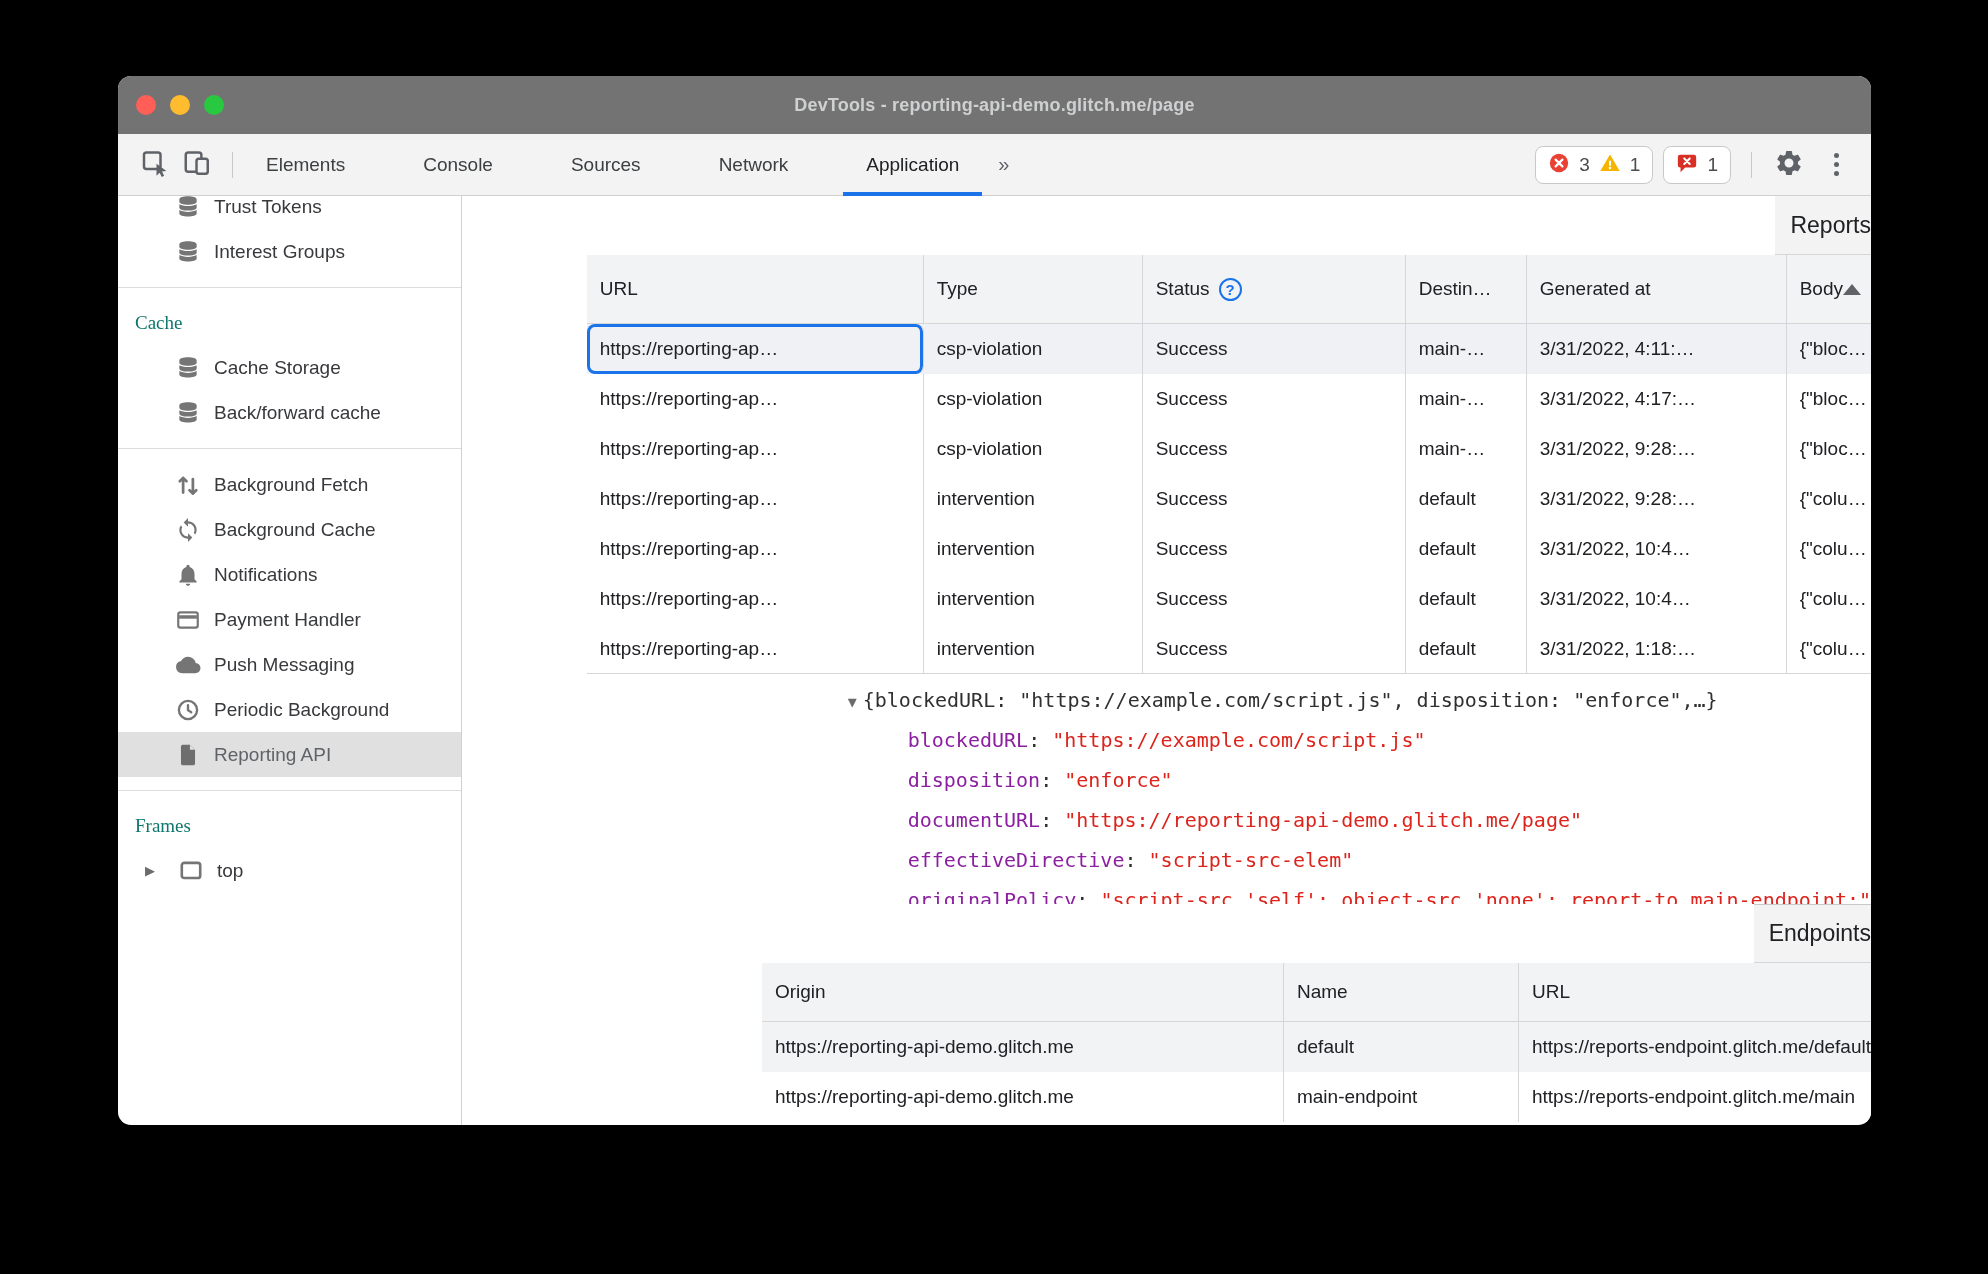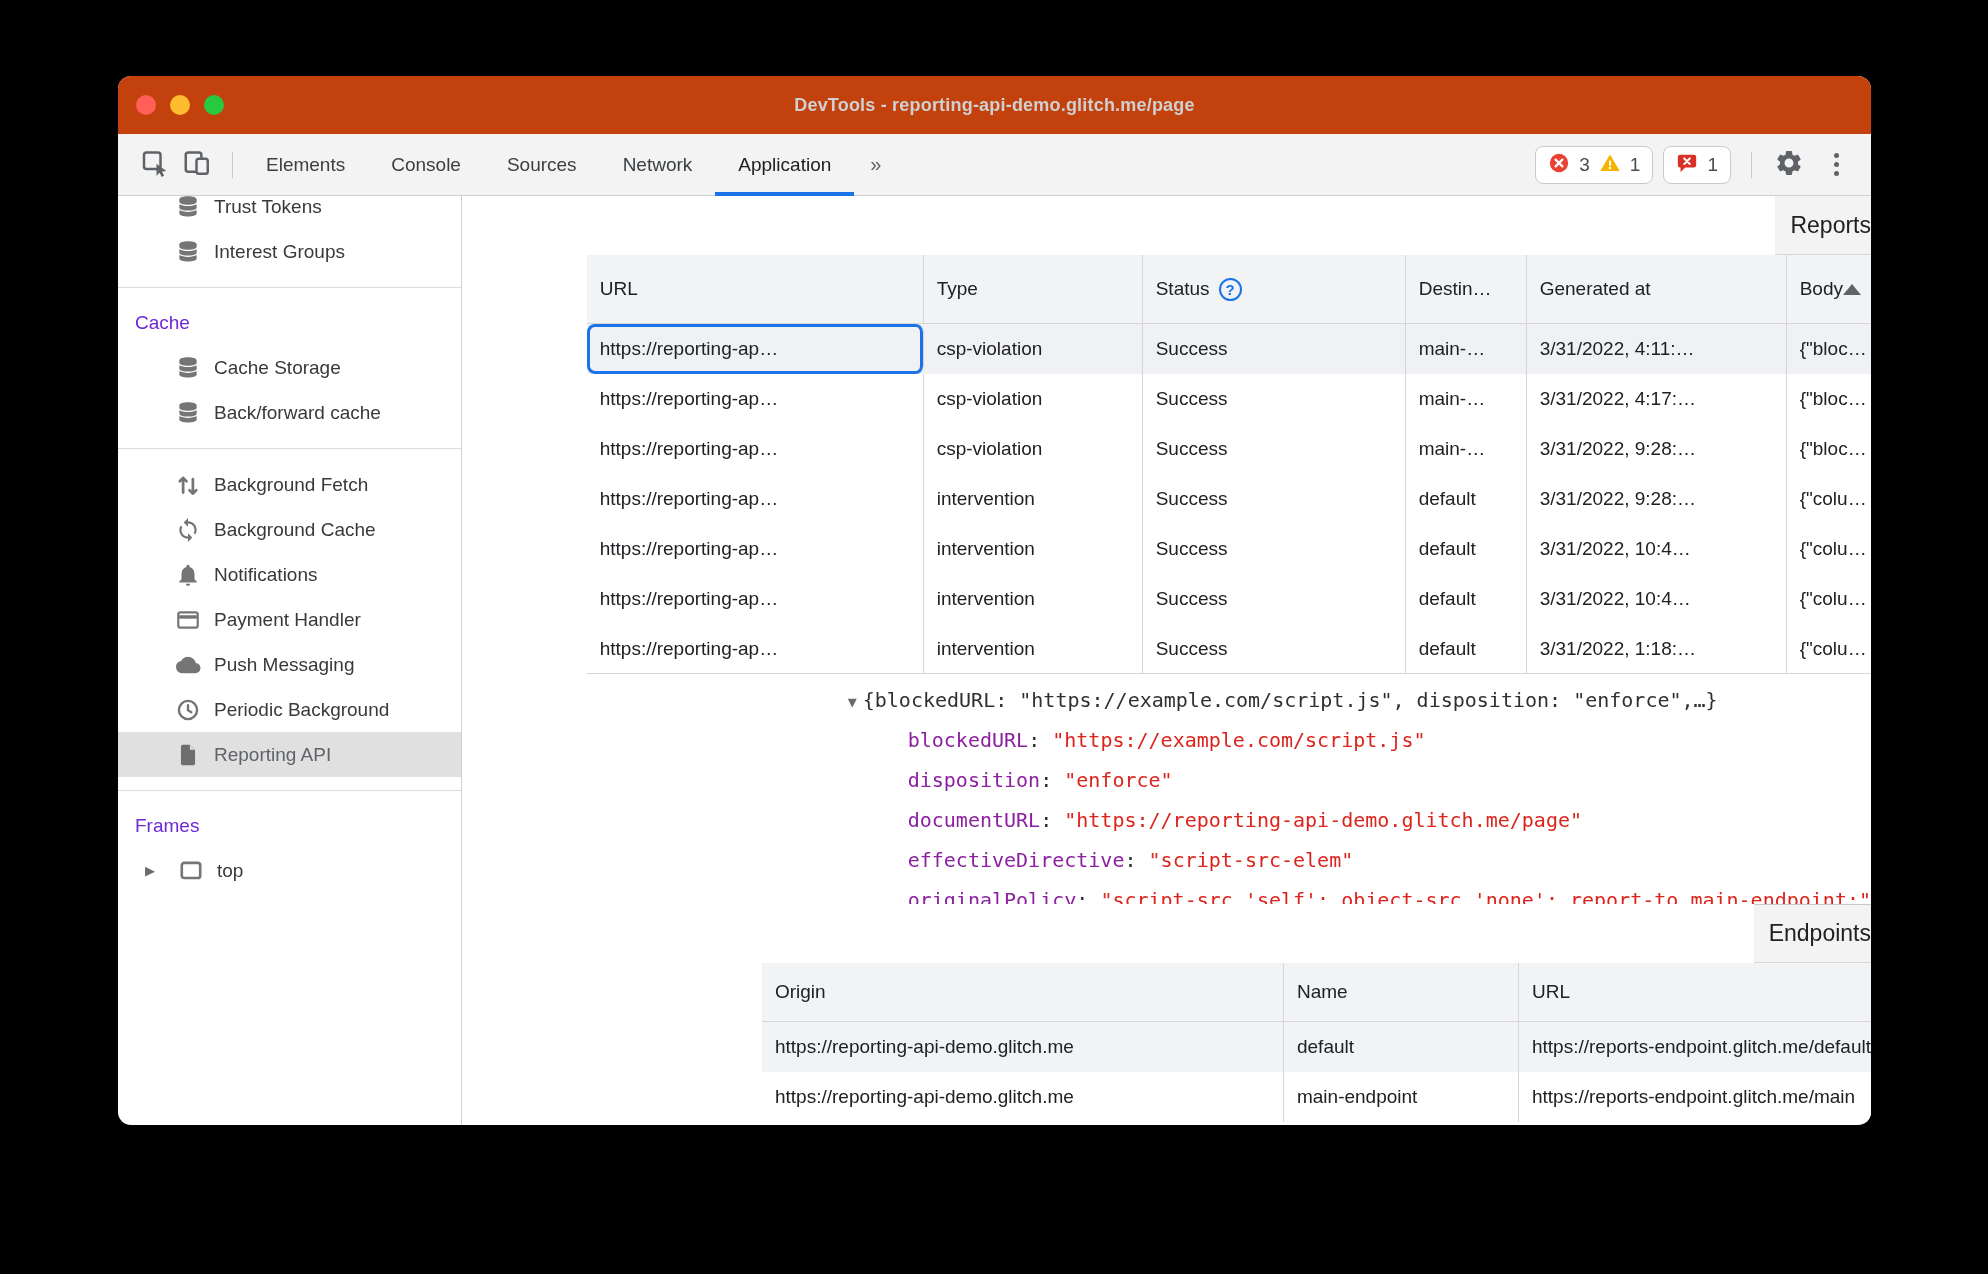--- a/index.html
+++ b/index.html
@@ -5,33 +5,33 @@
   * { margin:0; padding:0; box-sizing:border-box; }
   html,body { width:1988px; height:1274px; background:#000; overflow:hidden;
               font-family:"Liberation Sans", sans-serif; }
   .stage { position:relative; width:1988px; height:1274px; background:#000; }
 
   .window { position:absolute; left:118px; top:76px; width:1753px; height:1049px;
             background:#fff; border-radius:13px; overflow:hidden;
             box-shadow:0 40px 120px 30px rgba(0,0,0,.65); display:flex; flex-direction:column; }
 
   
-  .titlebar { position:relative; height:58px; background:#c2410c; flex:0 0 auto;
+  .titlebar { position:relative; height:58px; background:#737373; flex:0 0 auto;
               display:flex; align-items:center; justify-content:center; }
   .traffic { position:absolute; left:18px; top:0; height:58px; display:flex; align-items:center; gap:14px; }
   .light { width:20px; height:20px; border-radius:50%; }
   .light.red { background:#ff5f57; } .light.yellow { background:#febc2e; } .light.green { background:#28c840; }
   .win-title { color:#cfd0d1; font-size:18px; font-weight:700; letter-spacing:.2px; }
 
   
   .toolbar { height:62px; background:#f3f3f3; border-bottom:1px solid #d0d0d0; flex:0 0 auto;
              display:flex; align-items:center; padding:0 22px 0 20px; }
   .tool-icon { width:34px; height:34px; display:flex; align-items:center; justify-content:center; margin-right:8px; }
   .vsep { width:1px; height:26px; background:#c9c9c9; margin:0 10px; }
-  .tabs { display:flex; height:62px; align-items:stretch; }
+  .tabs { display:flex; height:62px; align-items:stretch;gap:32px; }
   .tab { position:relative; display:flex; align-items:center; padding:0 23px; font-size:19px; color:#3c4043; cursor:default; }
   .tab.active { color:#202124; }
   .tab.active::after { content:""; position:absolute; left:0; right:0; bottom:0; height:4px; background:#1a73e8; }
   .more-tabs { font-size:20px; color:#5f6368; padding:0 16px; }
   .toolbar-right { margin-left:auto; display:flex; align-items:center; gap:10px; }
   .badge-group { display:flex; align-items:center; gap:9px; height:38px; padding:0 12px;
                  background:#fff; border:1px solid #c9c9c9; border-radius:8px; }
   .badge-count { font-size:19px; color:#494c50; }
   .kebab { display:flex; flex-direction:column; gap:4px; align-items:center; padding:0 10px; }
   .kebab i { width:5px; height:5px; border-radius:50%; background:#5f6368; }
@@ -40,21 +40,21 @@
   .content { flex:1; display:flex; min-height:0; }
 
   
   .sidebar { width:344px; flex:0 0 auto; border-right:1px solid #d0d0d0; overflow:hidden; padding-top:0; }
   .clip-top { margin-top:-12px; }
   .side-item { display:flex; align-items:center; height:45px; padding-left:57px; gap:13px;
                font-size:19px; color:#38393c; }
   .side-item .sicon { width:26px; height:26px; flex:0 0 auto; display:flex; align-items:center; justify-content:center; }
   .side-item.selected { background:#e0e0e0; color:#5f6368; }
   .side-heading { height:44px; display:flex; align-items:center; padding-left:17px;
-                  font-size:19px; color:#6d28d9; }
+                  font-size:19px; color:#0f766e;font-family:Liberation Serif, serif; }
   .side-sep { height:1px; background:#dcdcdc; margin:13px 0; }
   .frames-item { padding-left:27px; }
   .disc { color:#6b6b6b; font-size:13px; width:20px; }
 
   
   .main { flex:1; min-width:0; display:flex; flex-direction:column; overflow:hidden;align-items:flex-end; }
   .panel-title { height:59px; flex:0 0 auto; background:#f3f3f3; display:flex; align-items:center;
                  padding-left:15px; font-size:23px; font-weight:500; color:#202124;
                  border-bottom:1px solid #d6d6d6; }
   .panel-title.bordered-top { border-top:1px solid #c9c9c9; }

